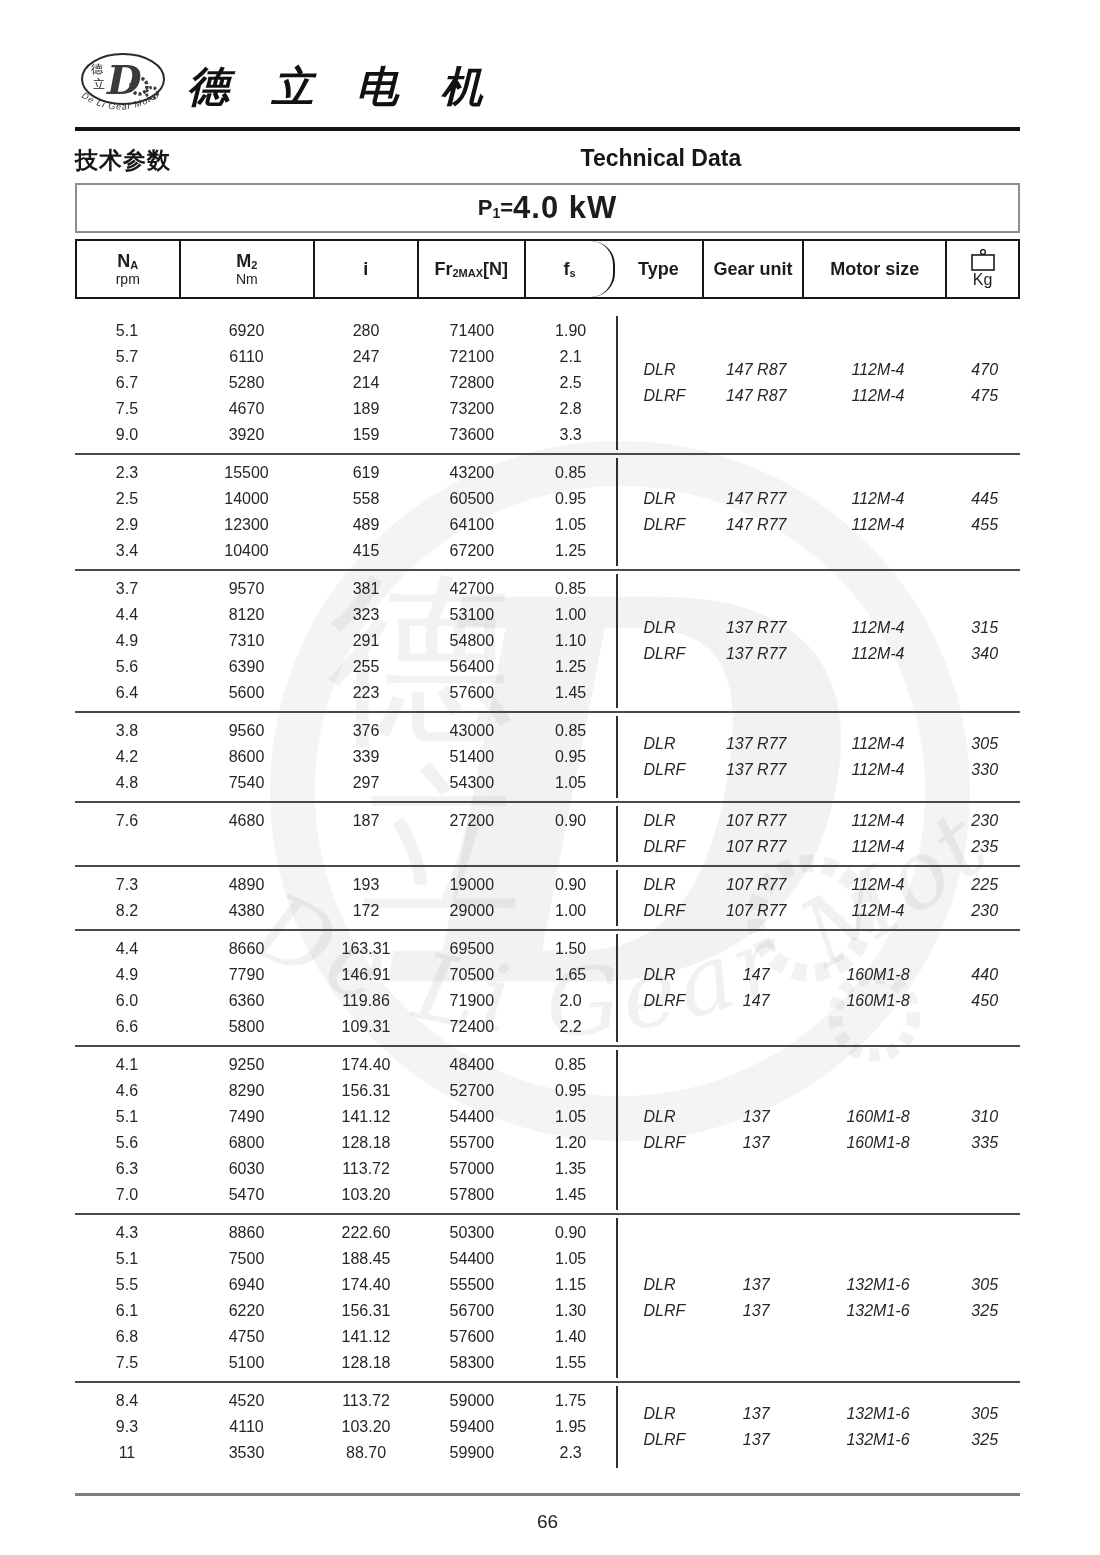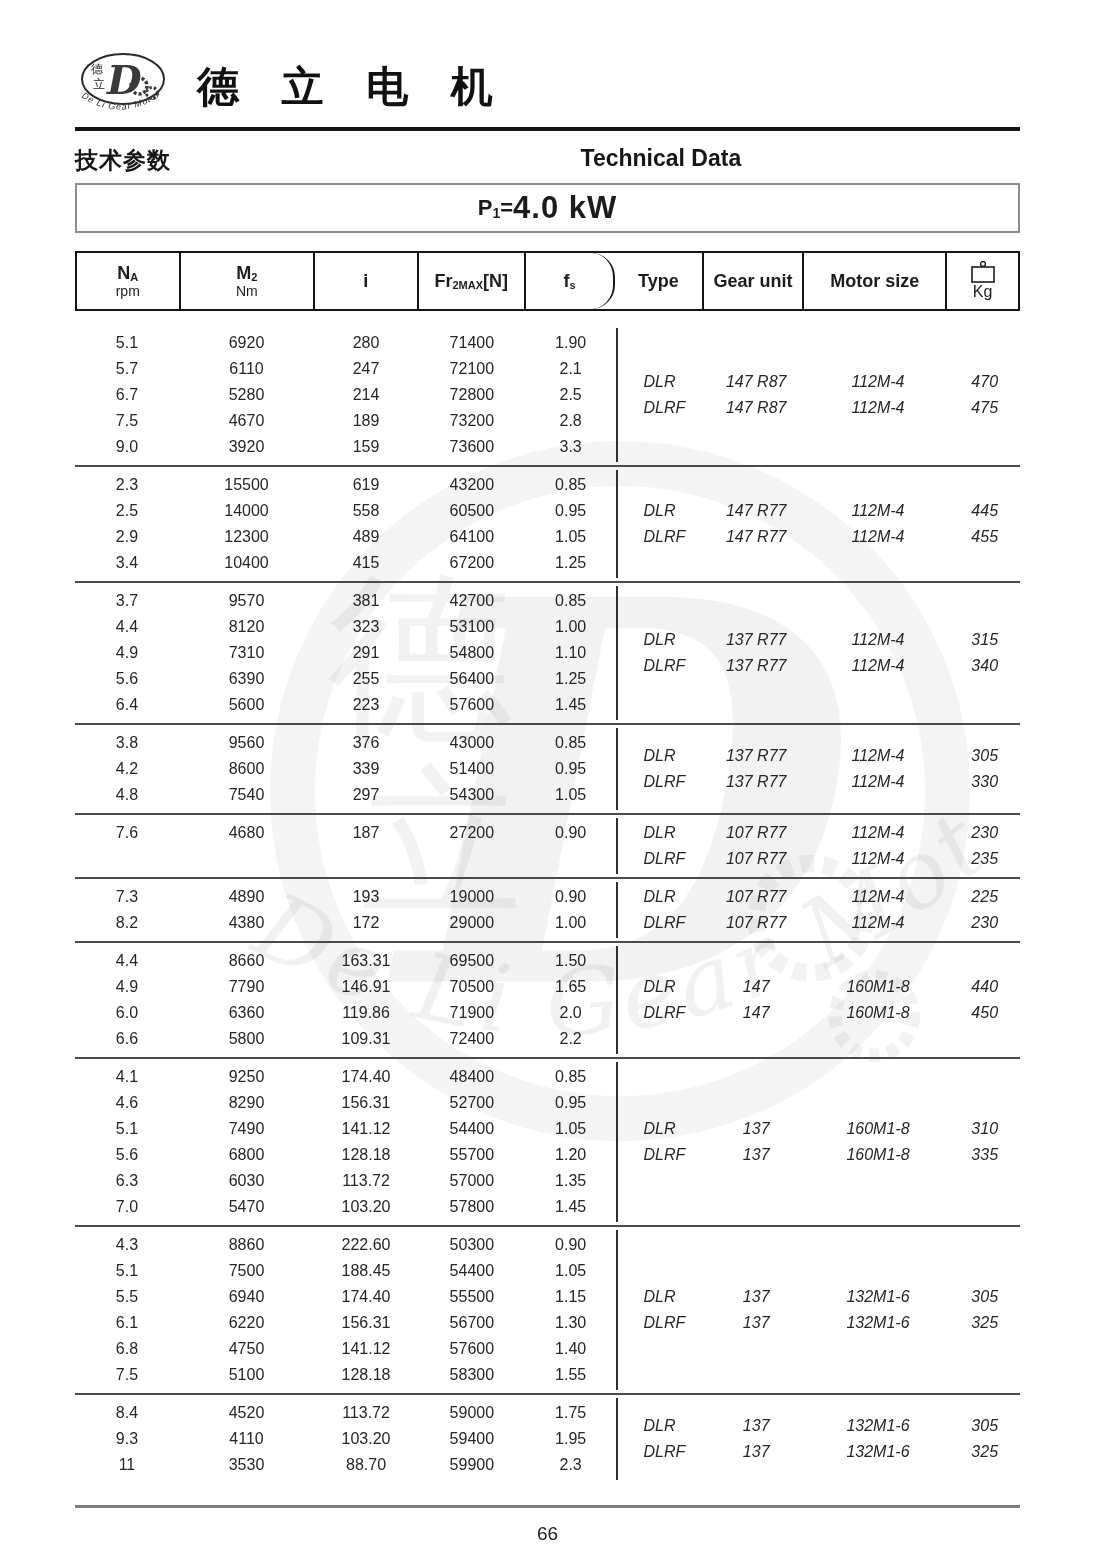--- a/index.html
+++ b/index.html
@@ -10,41 +10,41 @@
   }
   .content { position:absolute; left:75px; top:0; width:945px; }
 
   
   .watermark { position:absolute; left:180px; top:400px; width:880px; height:880px; pointer-events:none; }
 
   
   .brand-row { position:relative; display:flex; align-items:center; height:70px; margin-top:52px; }
   .logo { width:100px; height:72px; flex:0 0 auto; }
   .company-name {
-    font-family:"DejaVu Serif","Liberation Serif",serif; font-weight:bold;
-    font-size:42px; letter-spacing:14px; margin-left:22px; color:#111; white-space:nowrap;
+    font-family:"DejaVu Serif","Liberation Serif",serif; font-style:italic; font-weight:bold;
+    font-size:42px; letter-spacing:14px; margin-left:12px; color:#111; white-space:nowrap;
   }
   .black-rule { border-top:4px solid #141414; margin-top:5px; }
 
   .section-row { position:relative; height:42px; margin-top:10px; }
   .section-cn { position:absolute; left:0; top:4px; font-size:23px; font-weight:bold; color:#161616; letter-spacing:1px; }
   .section-en { position:absolute; left:62%; transform:translateX(-50%); top:4px; font-size:23px; font-weight:bold; color:#161616; }
 
   
   .power-box {
     height:50px; border:2px solid #8d8d8d; display:flex; align-items:center; justify-content:center;
     background:#fff; position:relative;
   }
   .power-small { font-size:22px; font-weight:bold; }
   .power-sub { font-size:14px; font-weight:bold; vertical-align:-3px; }
   .power-big { font-size:31px; font-weight:bold; letter-spacing:1px; }
 
   
   .thead {
-    display:flex; height:60px; border:2px solid #161616; margin-top:18px; background:#fff; position:relative;
+    display:flex; height:60px; border:2px solid #161616; margin-top:6px; background:#fff; position:relative;
   }
   .th {
     display:flex; flex-direction:column; align-items:center; justify-content:center;
     border-right:2px solid #161616; font-weight:bold; line-height:1.15;
   }
   .th:last-child { border-right:none;text-align:right; }
   .th-main { font-size:18px; font-weight:bold; }
   .th-sub { font-size:11px; font-weight:bold; vertical-align:-2px; }
   .th-unit { font-size:14px; font-weight:normal; }
   .w-na{width:11%;} .w-m2{width:14.3%;text-align:right;} .w-i{width:11%;} .w-fr{width:11.4%;} .w-fs{width:9.5%;border-radius:24px;}

